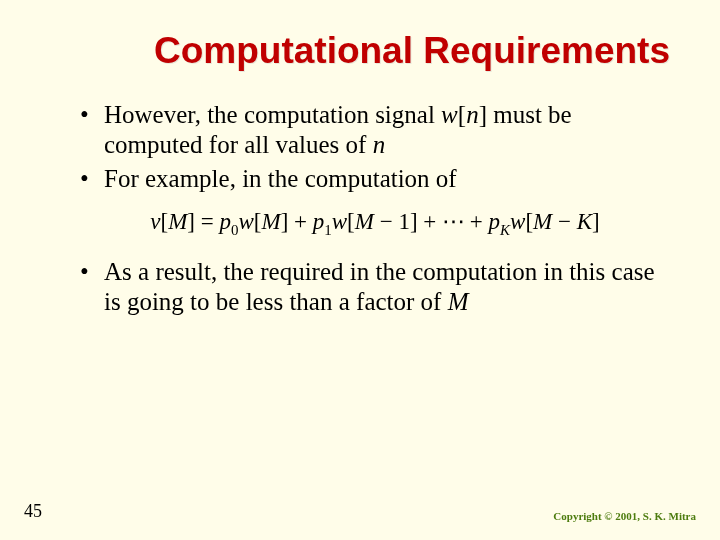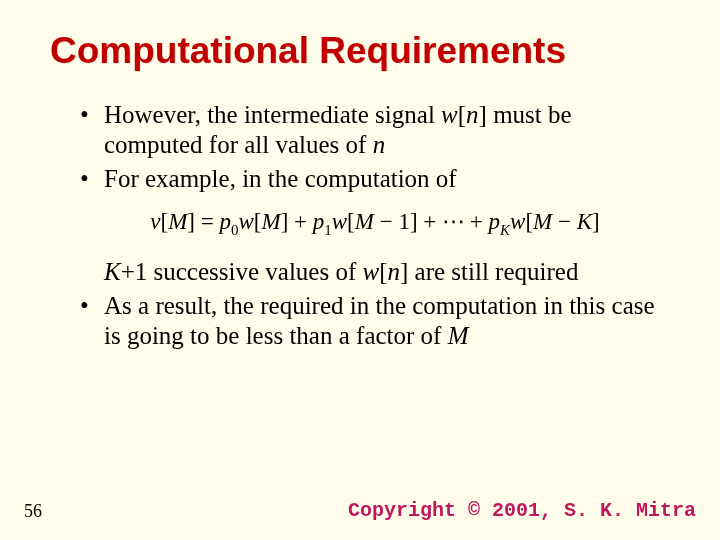--- a/index.html
+++ b/index.html
@@ -19,21 +19,21 @@
       width: 100%;
       height: 100%;
       padding: 30px 50px 20px 50px;
       position: relative;
     }
     .title {
       color: #c00000;
       font-family: Arial, Helvetica, sans-serif;
       font-size: 37px;
       font-weight: bold;
-      text-align: left;
+      text-align: right;
       margin-bottom: 28px;
       text-shadow: 1px 1px 0 rgba(180,180,180,0.3);
     }
     .content {
       padding-left: 30px;
       padding-right: 10px;
     }
     .bullet-item {
       display: flex;
       align-items: flex-start;
@@ -81,65 +81,62 @@
       bottom: 18px;
       left: 24px;
       font-size: 18px;
       color: #000;
       font-family: 'Times New Roman', Times, serif;
     }
     .copyright {
       position: absolute;
       bottom: 18px;
       right: 24px;
-      font-size: 20px;
+      font-size: 11px;
       font-weight: bold;
-      color: #be185d;
-      font-family: Liberation Mono, monospace;
+      color: #4d7c0f;
+      font-family: Liberation Serif, serif;
     }
     .roman {
       font-style: normal;
     }
     .ellipsis {
       font-style: normal;
       letter-spacing: -1px;
     }
   </style>
 </head>
 <body>
 
 <div class="slide">
   <h1 class="title">Computational Requirements</h1>
 
   <div class="content">
 
     <div class="bullet-item">
       <span class="bullet-marker">•</span>
       <span class="bullet-text">
-        <span>However, the intermediate signal </span><span class="italic">w</span><span>[</span><span class="italic">n</span><span>]</span><span> must be computed for all values of </span><span class="italic">n</span>
+        <span>However, the computation signal </span><span class="italic">w</span><span>[</span><span class="italic">n</span><span>]</span><span> must be computed for all values of </span><span class="italic">n</span>
       </span>
     </div>
 
     <div class="bullet-item">
       <span class="bullet-marker">•</span>
       <span class="bullet-text">For example, in the computation of</span>
     </div>
 
     <div class="equation">
       <span>v</span><span class="roman">[</span><span>M</span><span class="roman">] = </span><span>p</span><span class="sub">0</span><span>w</span><span class="roman">[</span><span>M</span><span class="roman">] + </span><span>p</span><span class="sub">1</span><span>w</span><span class="roman">[</span><span>M</span><span class="roman"> − 1] + </span><span class="ellipsis">⋯</span><span class="roman"> + </span><span>p</span><span class="sub italic">K</span><span>w</span><span class="roman">[</span><span>M</span><span class="roman"> − </span><span>K</span><span class="roman">]</span>
     </div>
 
-    <div class="indent-text">
-      <span class="italic">K</span><span>+1 successive values of </span><span class="italic">w</span><span>[</span><span class="italic">n</span><span>]</span><span> are still required</span>
-    </div>
 
     <div class="bullet-item">
       <span class="bullet-marker">•</span>
       <span class="bullet-text">
         <span>As a result, the required in the computation in this case is going to be less than a factor of </span><span class="italic">M</span>
       </span>
     </div>
 
   </div>
 
-  <div class="page-number">56</div>
+  <div class="page-number">45</div>
   <div class="copyright">Copyright © 2001, S. K. Mitra</div>
 </div>
 
 </body></html>

